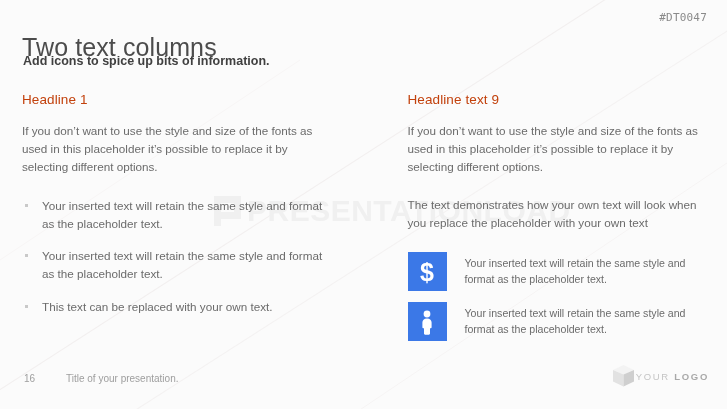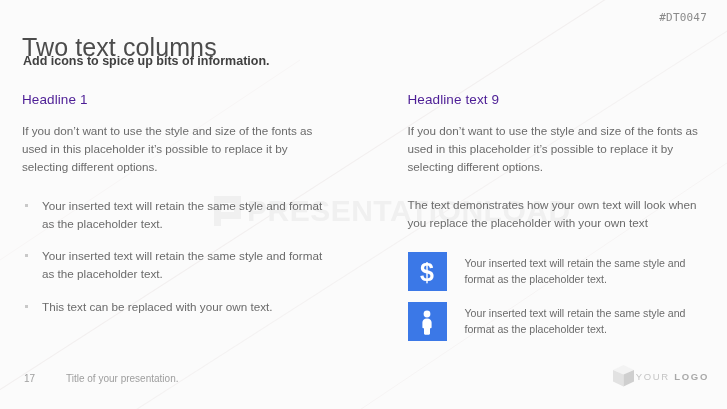--- a/index.html
+++ b/index.html
@@ -102,21 +102,21 @@
   }
   .col {
     box-sizing: border-box;
     width: 363.5px;
     padding: 0 28px 0 22px;
   }
   .col.right { padding-left: 44px; padding-right: 16px; }
 
   .headline {
     font-size: 13.5px;
-    color: #4c1d95;
+    color: #c2410c;
     font-weight: 400;
     margin: 0 0 15px 0;
     letter-spacing: 0.1px;
   }
   .para {
     font-size: 11.7px;
     line-height: 1.53;
     color: #6b6b6b;
     margin: 0;
     font-weight: 400;
@@ -278,21 +278,21 @@
               </svg>
             </div>
             <div class="icon-text">Your inserted text will retain the same style and format as the placeholder text.</div>
           </div>
 
         </div>
       </div>
 
     </div>
 
-    <div class="footer-page">17</div>
+    <div class="footer-page">16</div>
     <div class="footer-title">Title of your presentation.</div>
 
     <div class="footer-logo">
       <svg class="logo-cube" viewBox="0 0 25 26" xmlns="http://www.w3.org/2000/svg">
         <polygon points="12.5,2 23,7 12.5,11.5 2,7" fill="#f3f3f3"></polygon>
         <polygon points="2,7 12.5,11.5 12.5,23.5 2,18.5" fill="#e2e2e2"></polygon>
         <polygon points="23,7 12.5,11.5 12.5,23.5 23,18.5" fill="#cfcfcf"></polygon>
       </svg>
       <span class="logo-text"><span>YOUR</span> <b>LOGO</b></span>
     </div>

